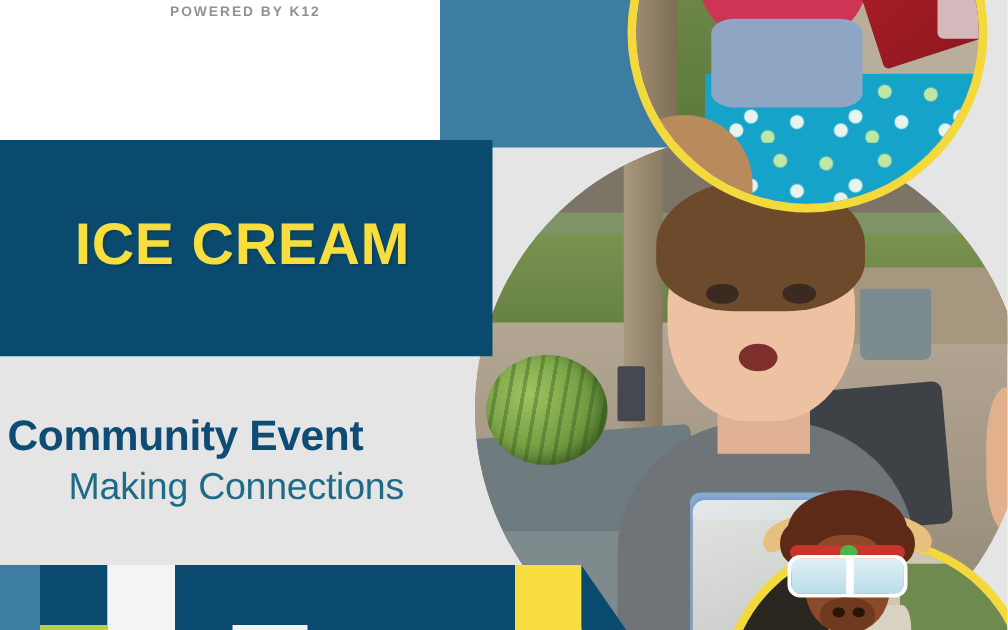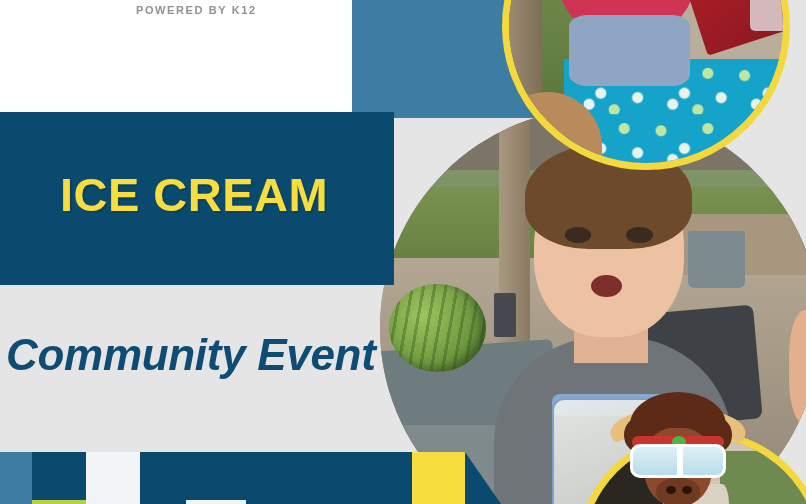--- a/index.html
+++ b/index.html
@@ -153,22 +153,22 @@
     text-align:center;
     text-shadow:2px 2px 0 rgba(0,0,0,.12);
     margin-top:42px;
   }
   .headline .l1 { display:block; padding-right:6px; }
   .headline .l2 { display:block; padding-left:52px; }
 
   
   .subblock { position:absolute; left:0; top:330px; width:400px; }
   .sub-main {
-    font-size:44px; font-weight:700; color:#0f4c75;
-    letter-spacing:-.3px; padding-left:6px;font-style:italic;
+    font-size:34px; font-weight:700; color:#0f4c75;
+    letter-spacing:-.3px; padding-left:6px;
   }
   .sub-sec {
     font-size:30px; font-weight:400; color:#1d6b86;
     letter-spacing:-.2px; text-align:center; padding-right:22px; margin-top:4px;
   }
 
   
   .botbar { position:absolute; left:0; top:452px; width:480px; height:52px; }
   .bb { position:absolute; top:0; height:52px; }
   .bb-steel { left:0;    width:32px;  background:#3d7ca3; }
@@ -269,20 +269,21 @@
   </div>
 
   <div class="navy-panel">
     <div class="headline">
       <span class="l1">ICE CREAM</span>
     </div>
   </div>
 
   <div class="subblock">
     <div class="sub-main">Community Event</div>
+    <div class="sub-sec">Making Connections</div>
   </div>
 
   <div class="botbar">
     <div class="bb bb-steel"></div>
     <div class="bb bb-navy1"></div>
     <div class="bb bb-white"></div>
     <div class="bb bb-navy2"></div>
     <div class="bb bb-yellow"></div>
     <div class="bb bb-wedge"></div>
     <div class="bb-lime"></div>

